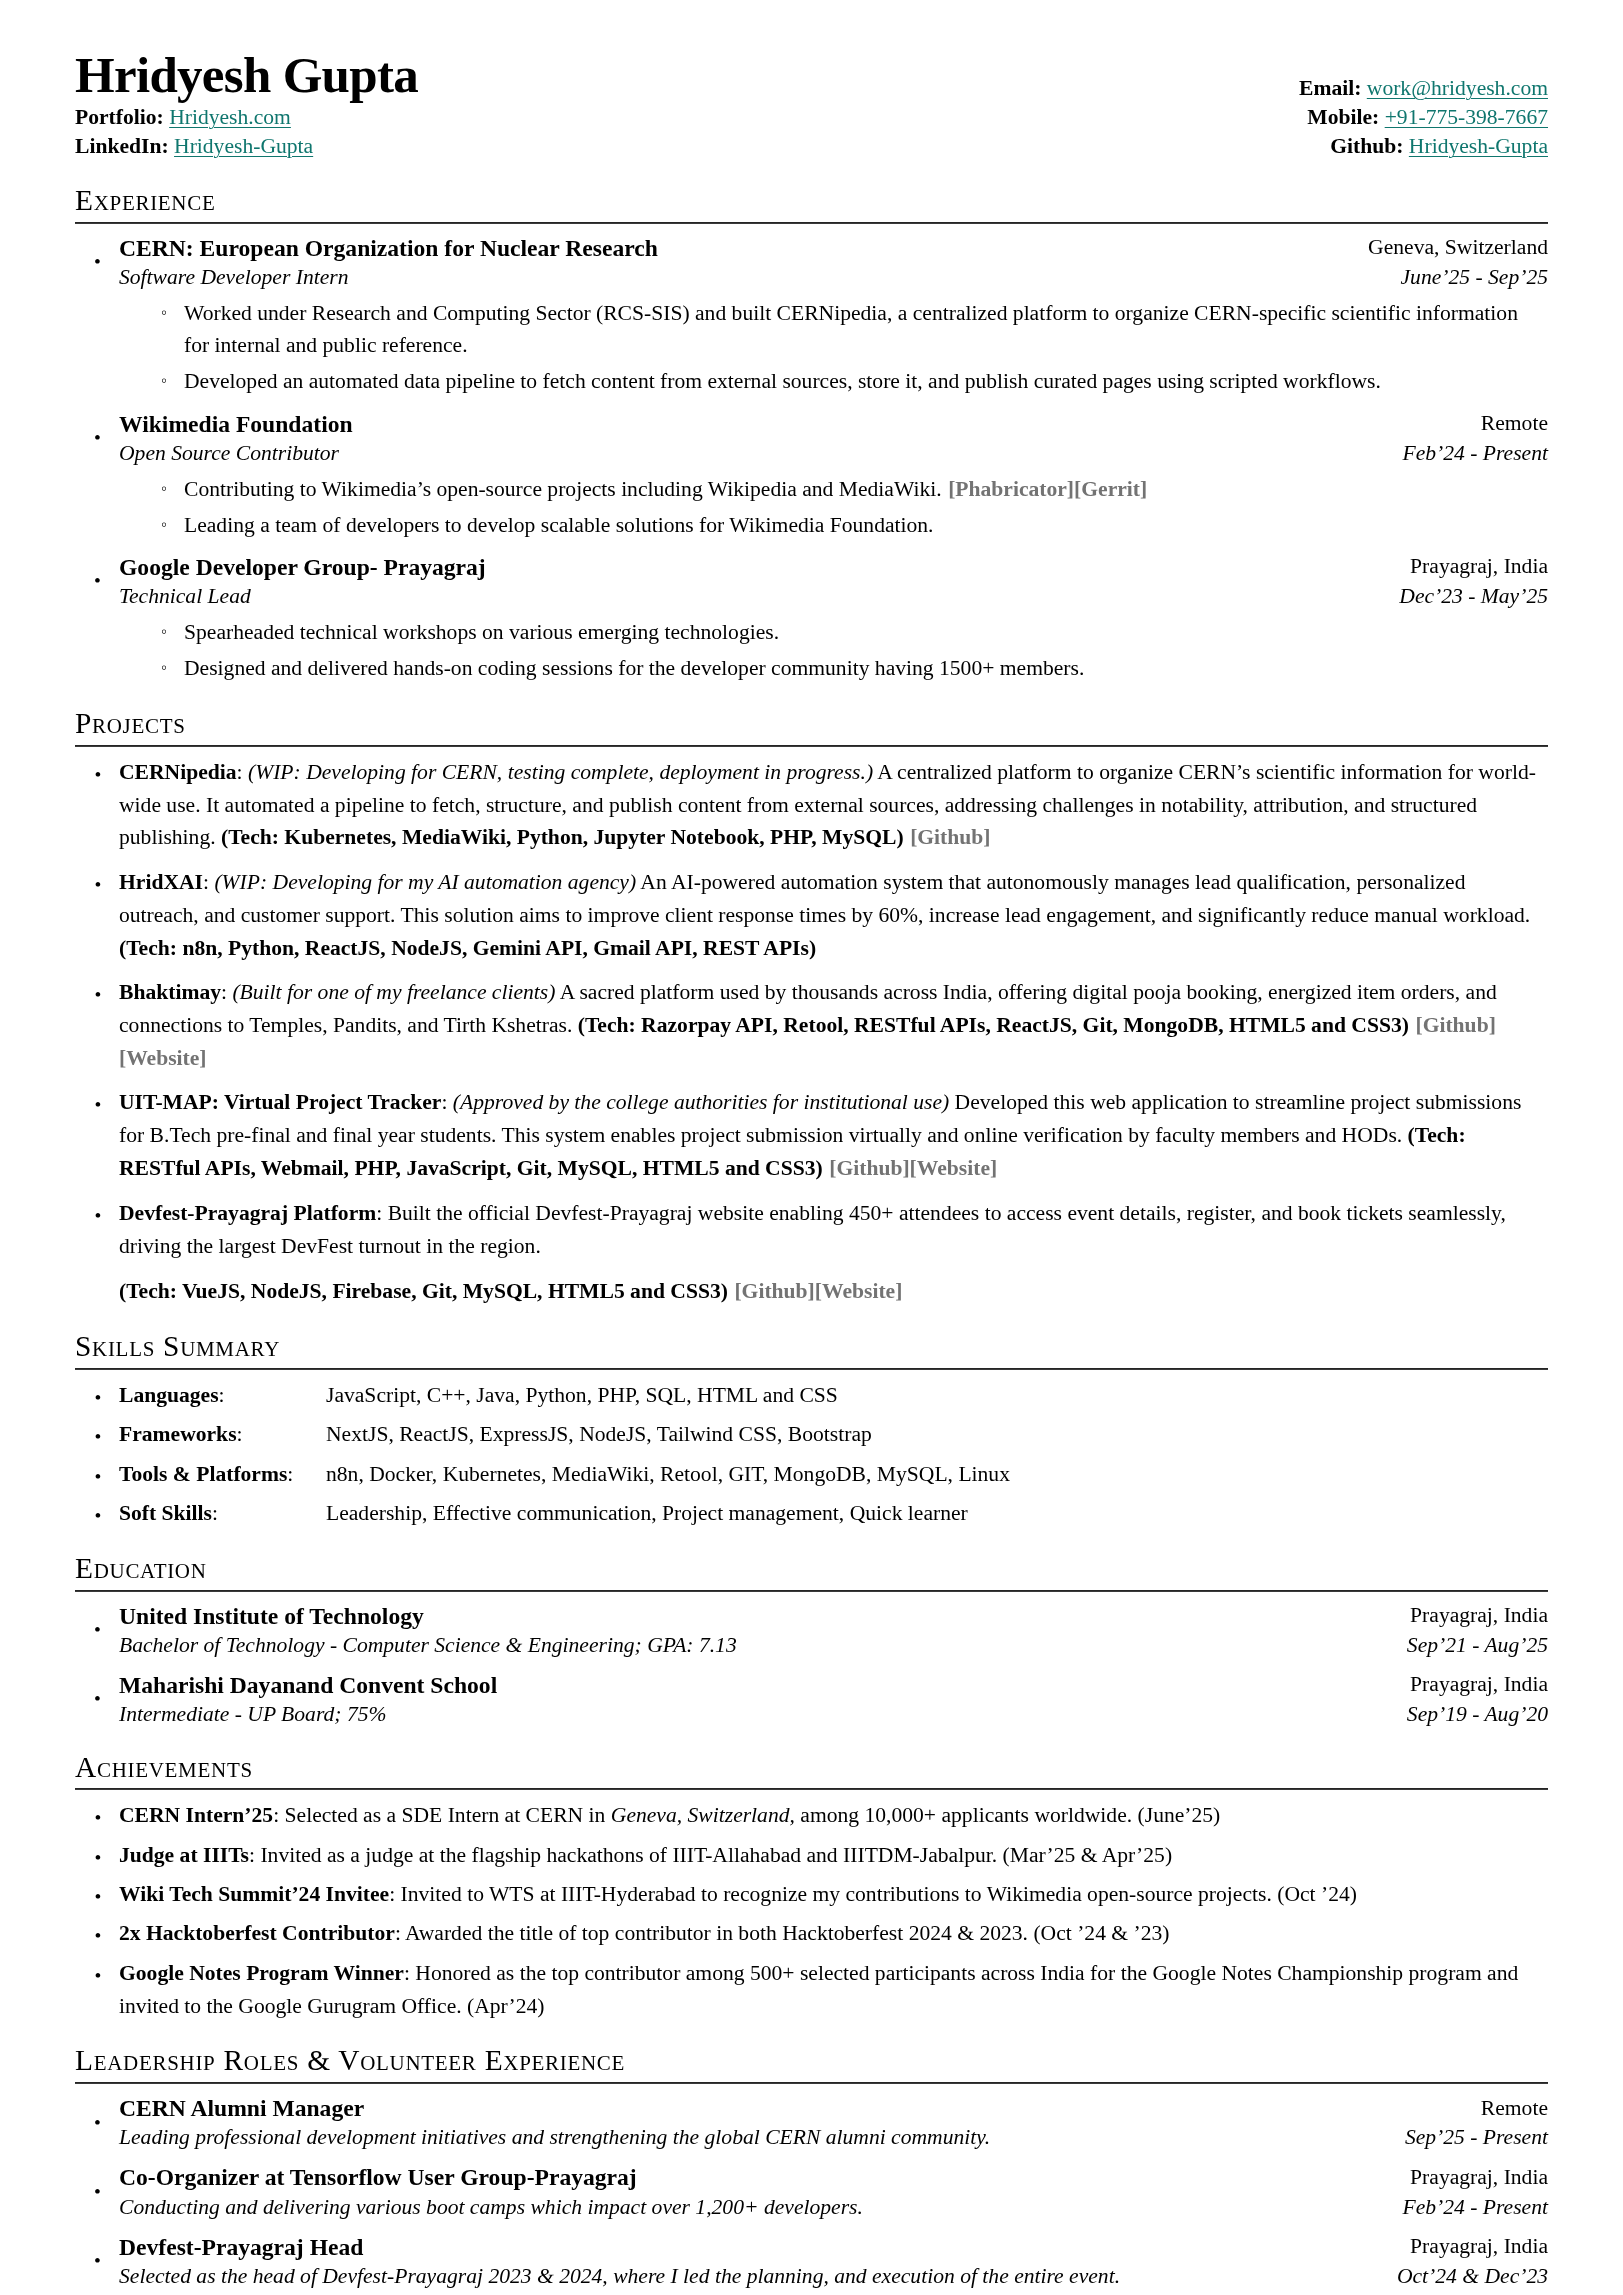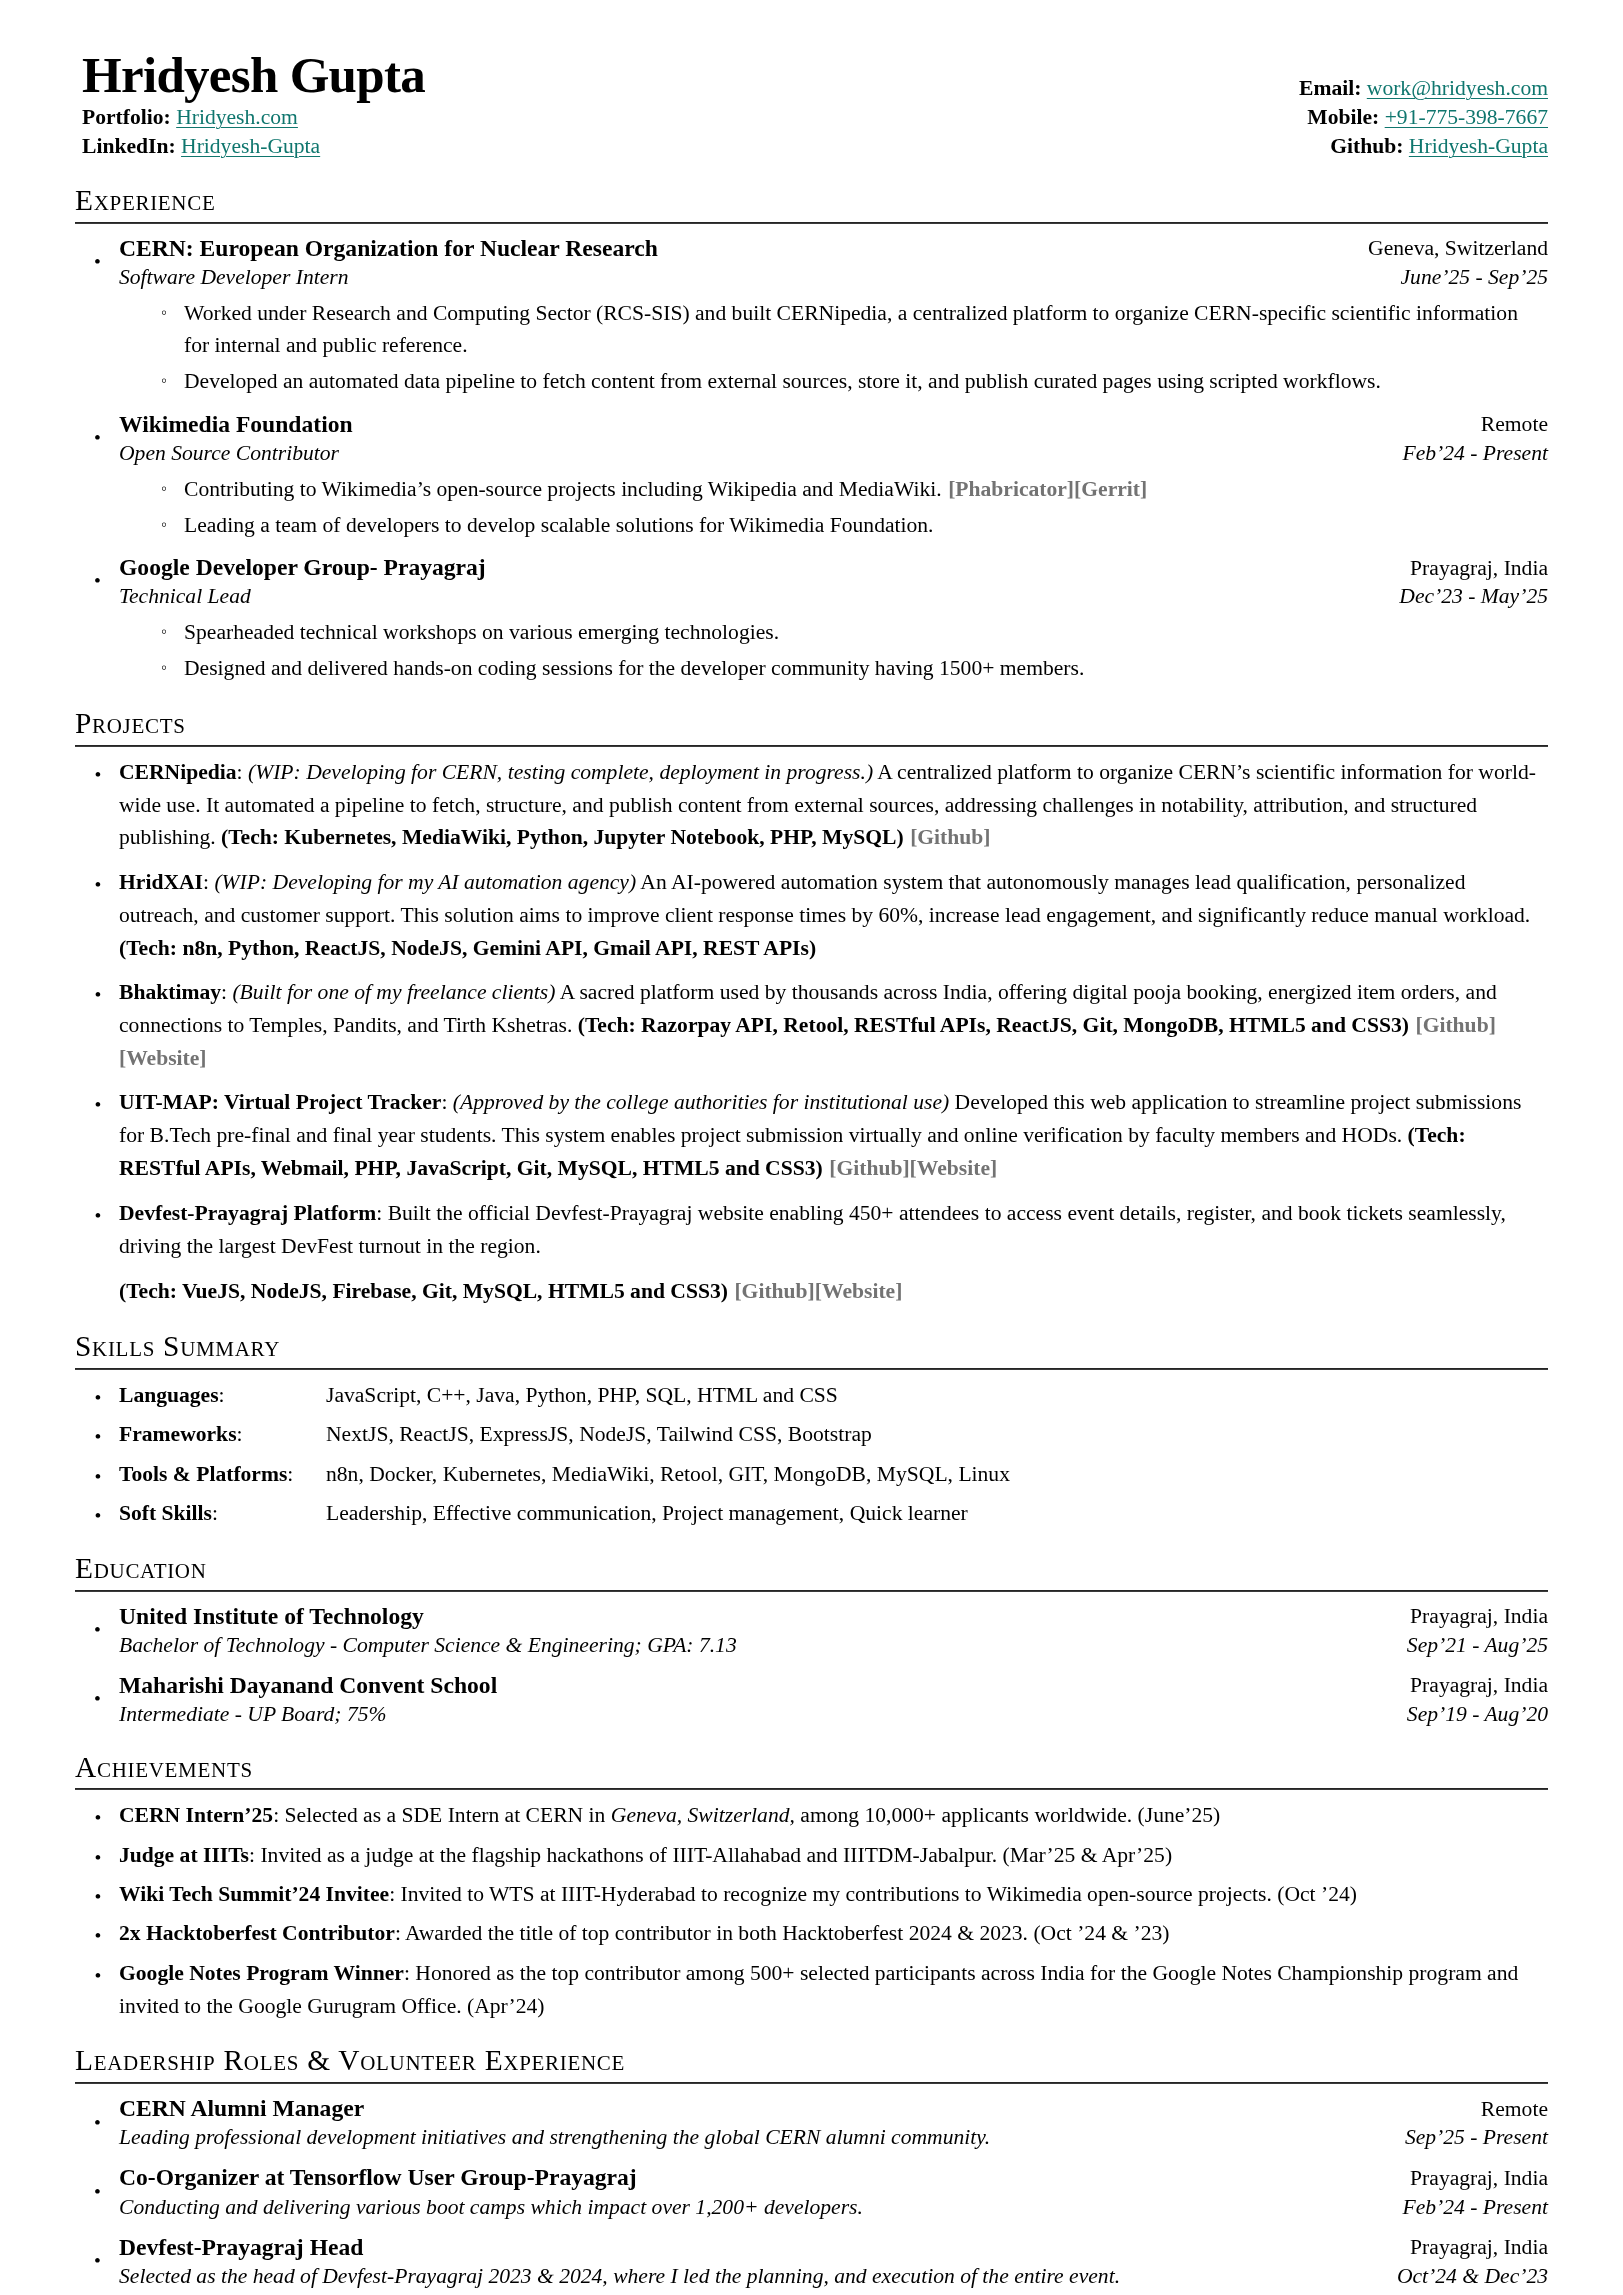--- a/index.html
+++ b/index.html
@@ -1,38 +1,38 @@
 <!DOCTYPE html>
 <html><head>
 <meta charset="utf-8">
 <style>
   * { margin:0; padding:0; box-sizing:border-box; }
   html,body { width:1623px; height:2295px; background:#ffffff; color:#000;
     font-family:"Liberation Serif", serif; font-size:21.6px; overflow:hidden; }
   .page { padding:48px 75px 0 75px; }
 
   
-  .hdr { display:flex; justify-content:space-between; align-items:flex-end;margin-left:7px; }
+  .hdr { display:flex; justify-content:space-between; align-items:flex-end; }
   .name { font-size:51px; font-weight:bold; line-height:1.08; letter-spacing:-0.7px; }
   .crow { font-size:21.6px; line-height:1.36; font-weight:bold; }
   .hdr-right { text-align:right; }
   a.clink, .clink { color:#0f766e; font-weight:normal; text-decoration:underline;
     text-decoration-thickness:0.7px; text-underline-offset:2.6px; cursor:pointer; }
 
   
   .section-title { font-size:29.4px; font-variant:small-caps; font-weight:normal;
     letter-spacing:0.7px; margin-top:22px; line-height:1.15; }
   .rule { height:0.7px; border-top:1px solid #252525; border-bottom:0.7px solid #3a3a3a;
     margin-top:3.9px; margin-bottom:9.2px; }
 
   
   .entry { position:relative; padding-left:44px; margin-top:10.5px; }
   .entry.first { margin-top:0; }
   .marker { position:absolute; left:19.6px; font-size:19.6px; }
-  .entry-head .row { display:flex; justify-content:space-between; align-items:flex-end; }
+  .entry-head .row { display:flex; justify-content:space-between; align-items:center; }
   .org { font-size:23.6px; font-weight:bold; line-height:1.28; }
   .loc { font-size:21.6px; line-height:1.28; }
   .role, .dates { font-size:21.6px; font-style:italic; line-height:1.32; }
   .entry-head { position:relative; }
   .entry-head .marker { top:50%; transform:translateY(-50%); left:-25px; }
 
   
   ul.sub { list-style:none; margin-top:5.2px; }
   ul.sub li { position:relative; padding-left:65px; line-height:1.52; margin-top:3.3px; }
   ul.sub li .cmark { position:absolute; left:42px; top:0; font-size:17px; line-height:1.9; }

